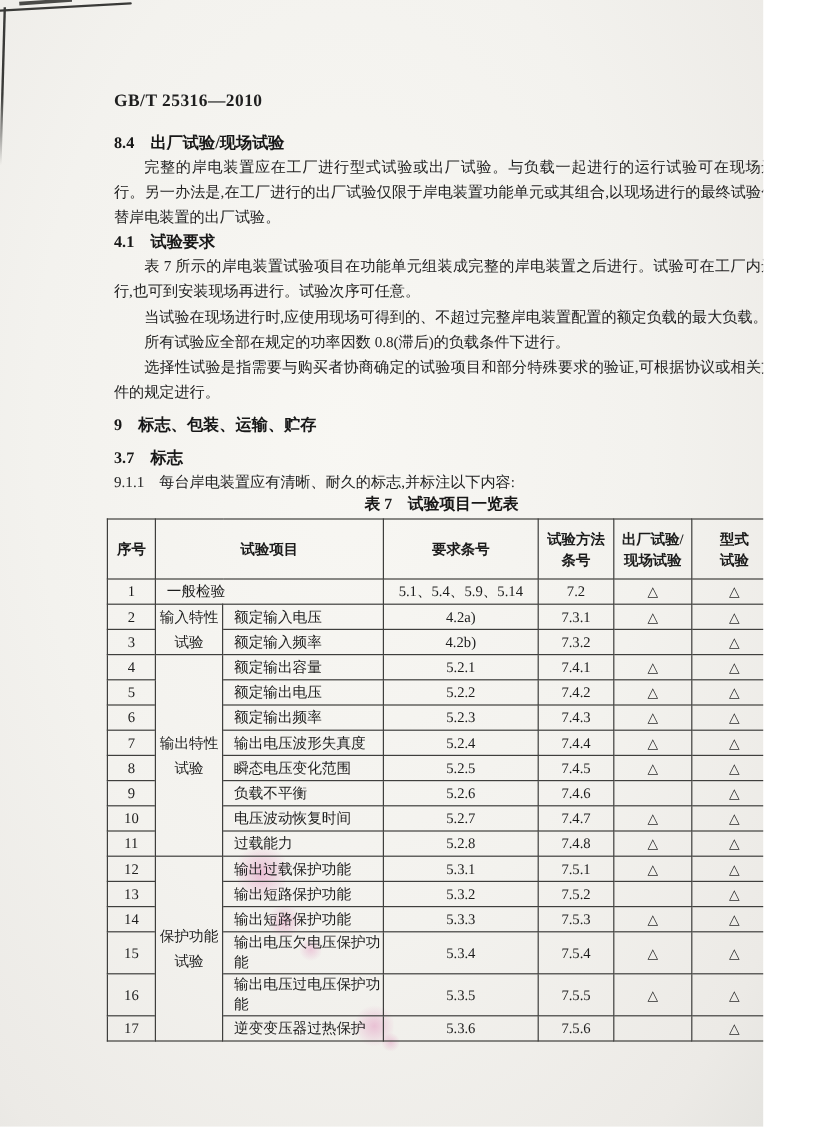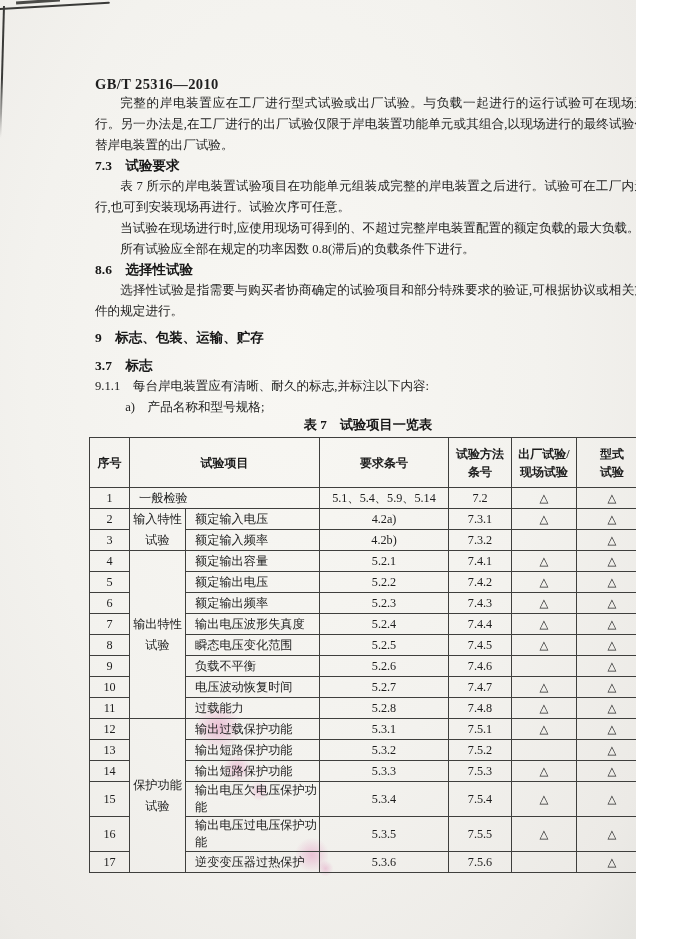--- a/index.html
+++ b/index.html
@@ -62,34 +62,33 @@
   <div class="edge-cap"></div>
   <div class="speck sp1"></div>
   <div class="speck sp2"></div>
   <div class="speck sp3"></div>
   <div class="speck sp4"></div>
   <div class="speck sp5"></div>
 
   <div class="content">
     <div class="doc-number">GB/T 25316—2010</div>
 
+    <h2 class="h84">8.4　出厂试验/现场试验</h2>
     <p class="indent">完整的岸电装置应在工厂进行型式试验或出厂试验。与负载一起进行的运行试验可在现场进行。另一办法是,在工厂进行的出厂试验仅限于岸电装置功能单元或其组合,以现场进行的最终试验代替岸电装置的出厂试验。</p>
 
-    <h2 class="h85">7.3　试验要求</h2>
+    <h2 class="h85">4.1　试验要求</h2>
     <p class="indent">表 7 所示的岸电装置试验项目在功能单元组装成完整的岸电装置之后进行。试验可在工厂内进行,也可到安装现场再进行。试验次序可任意。</p>
     <p class="indent">当试验在现场进行时,应使用现场可得到的、不超过完整岸电装置配置的额定负载的最大负载。</p>
     <p class="indent">所有试验应全部在规定的功率因数 0.8(滞后)的负载条件下进行。</p>
 
-    <h2 class="h86">8.6　选择性试验</h2>
     <p class="indent">选择性试验是指需要与购买者协商确定的试验项目和部分特殊要求的验证,可根据协议或相关文件的规定进行。</p>
 
     <h2 class="h9">9　标志、包装、运输、贮存</h2>
     <h2 class="h91">3.7　标志</h2>
     <p class="clause911">9.1.1　每台岸电装置应有清晰、耐久的标志,并标注以下内容:</p>
-    <p class="list-a">a)　产品名称和型号规格;</p>
 
     <div class="caption"><span>表 7</span><span class="cap-gap"></span><span>试验项目一览表</span></div>
 
     <table>
       <colgroup>
         <col class="c-no">
           <col class="c-grp">
           <col class="c-item">
           <col class="c-req">
         <col class="c-meth">

